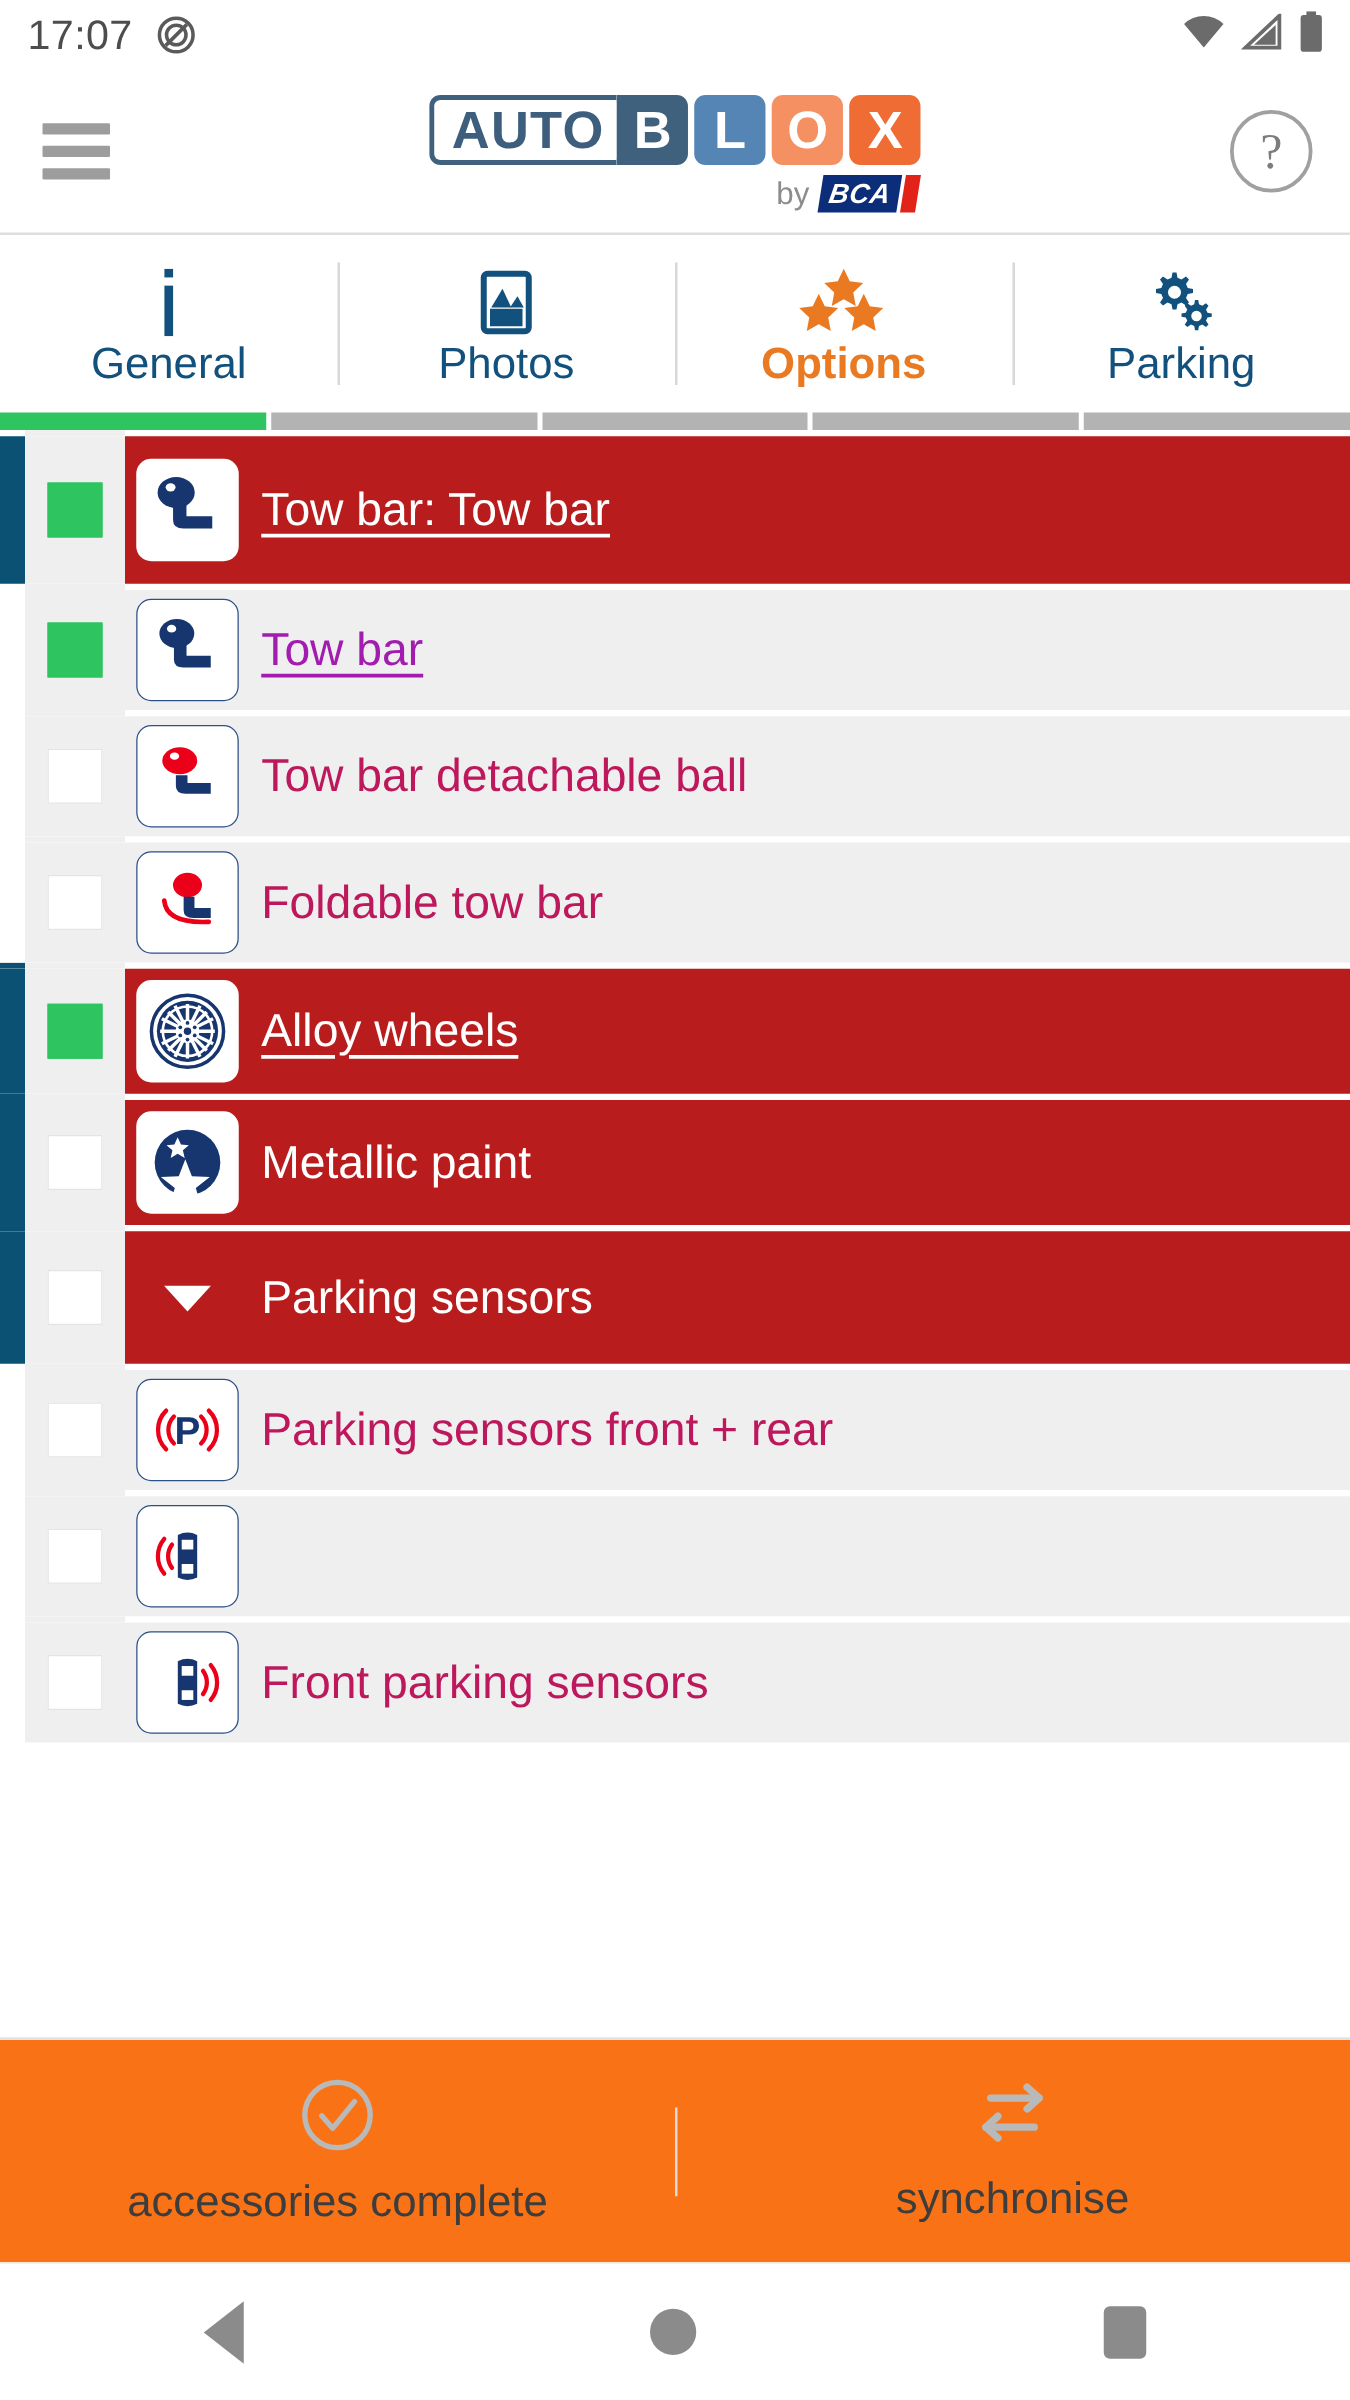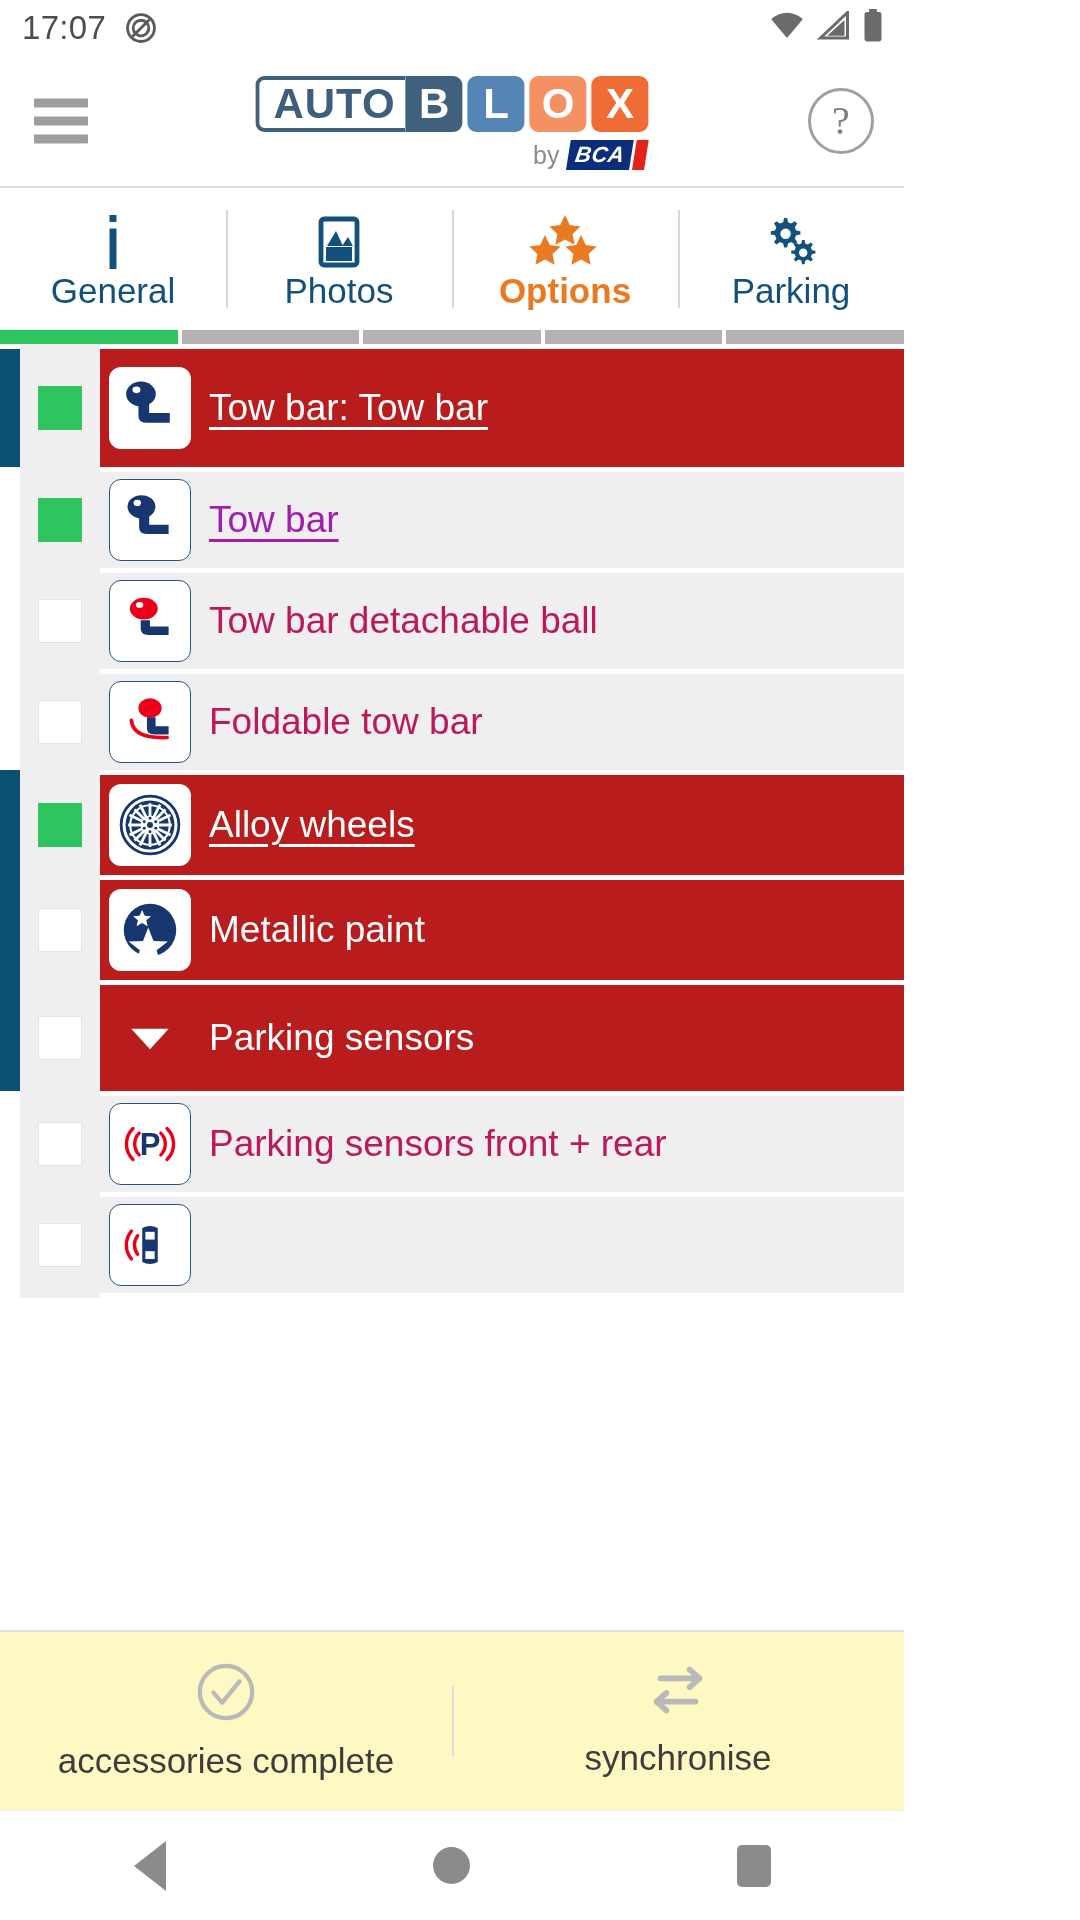--- a/index.html
+++ b/index.html
@@ -2,21 +2,21 @@
 <html><head>
 <meta charset="utf-8">
 <style>
   * { box-sizing: border-box; margin:0; padding:0; }
   html,body{
     width:1080px; height:1920px; overflow:hidden;
     background:#ffffff;
     font-family:"Liberation Sans", sans-serif;
     -webkit-font-smoothing:antialiased;
   }
-  .screen{ position:relative; width:904px; height:1920px; background:#fff; display:flex; flex-direction:column; }
+  .screen{ position:relative; width:1080px; height:1920px; background:#fff; display:flex; flex-direction:column; }
 
   
   .statusbar{
     height:56px; flex:0 0 56px; display:flex; align-items:center;
     padding:0 20px 0 22px; background:#fff; color:#5a5a5a;
   }
   .sb-time{ font-size:33px; letter-spacing:0.3px; color:#4d4d4d; font-weight:400; }
   .sb-left-icons{ display:flex; align-items:center; margin-left:18px; }
   .sb-spacer{ flex:1 1 auto; }
   .sb-right-icons{ display:flex; align-items:center; gap:11px; }
@@ -98,21 +98,21 @@
   .row.child .label{ text-decoration:none; }
   .row.child.linked .label{ text-decoration:underline; text-underline-offset:7px; color:#a21caf; }
   .rowgap{ height:5px; background:#fff; display:flex; }
   .rowgap .lp{ flex:0 0 20px; background:#fff; }
   .rowgap .cp{ flex:0 0 80px; background:#efefef; }
   .rowgap .rp{ flex:1 1 auto; background:#fff; }
   .rowgap.g .lp{ background:#0b5174; }
   .caret{ width:82px; margin:0 10px 0 9px; display:flex; align-items:center; justify-content:center; }
 
   
-  .actionbar{ flex:0 0 180px; display:flex; align-items:center; background:#fef9c3;
+  .actionbar{ flex:0 0 180px; display:flex; align-items:center; background:#f97316;
      border-top:2px solid #e2e2e2; }
   .action{ flex:1 1 0; display:flex; flex-direction:column; align-items:center; justify-content:center; gap:14px; position:relative;}
   .action + .action::before{ content:""; position:absolute; left:0; top:22px; bottom:22px; width:2px; background:#dcdcdc; }
   .action .alabel{ font-size:35px; color:#3d3d3d; }
 
   
   .navbar{ flex:0 0 110px; display:flex; align-items:center; justify-content:space-around; background:#ffffff; border-top:1px solid #ededed;}
   .nav-back{ width:0;height:0;border-top:25px solid transparent;border-bottom:25px solid transparent;border-right:32px solid #8b8b8b;}
   .nav-home{ width:37px;height:37px;border-radius:50%;background:#8b8b8b; }
   .nav-recent{ width:34px;height:42px;border-radius:5px;background:#8b8b8b; }
@@ -475,20 +475,40 @@
           </div>
         </div>
       </div>
 
       <div class="rowgap">
           <div class="lp"></div>
           <div class="cp"></div>
           <div class="rp"></div>
         </div>
 
+      <div class="row child">
+        <div class="leftstripe"></div>
+        <div class="cbcol">
+          <div class="cbox"></div>
+        </div>
+        <div class="body">
+          <div class="iconbox">
+            <svg width="62" height="62" viewBox="0 0 40 40">
+              <path d="M15 9 Q20 6.5 25 9 L25 31 Q20 33.5 15 31 Z" fill="#17356e"></path>
+              <rect x="17" y="11.5" width="6" height="5" fill="#fff"></rect>
+              <rect x="17" y="24" width="6" height="5" fill="#fff"></rect>
+              <g fill="none" stroke="#ec0019" stroke-width="2.2" stroke-linecap="round">
+                <path d="M28 14 A10 10 0 0 1 28 26"></path>
+                <path d="M32 11 A14 14 0 0 1 32 29"></path>
+              </g>
+            </svg>
+          </div>
+          <div class="label">Front parking sensors</div>
+        </div>
+      </div>
 
     </div>
   </div>
 
   <div class="actionbar">
     <div class="action">
       <span>
         <svg width="62" height="62" viewBox="0 0 32 32">
           <circle cx="16" cy="16" r="13.5" fill="none" stroke="#b9b9b9" stroke-width="2.2"></circle>
           <path d="M9.5 16.3 L14 21.5 L23 10.5" fill="none" stroke="#b9b9b9" stroke-width="2.2" stroke-linecap="round" stroke-linejoin="round"></path>

